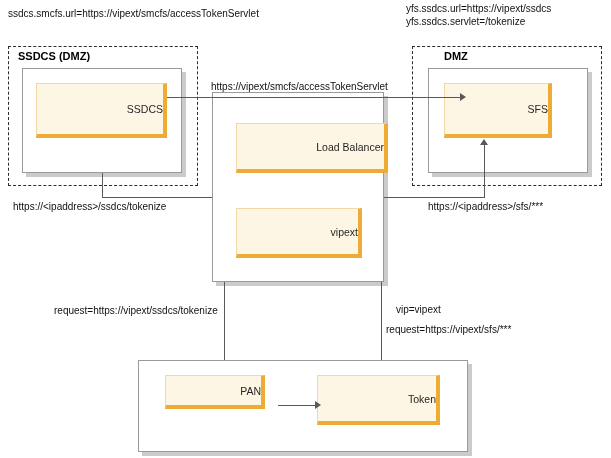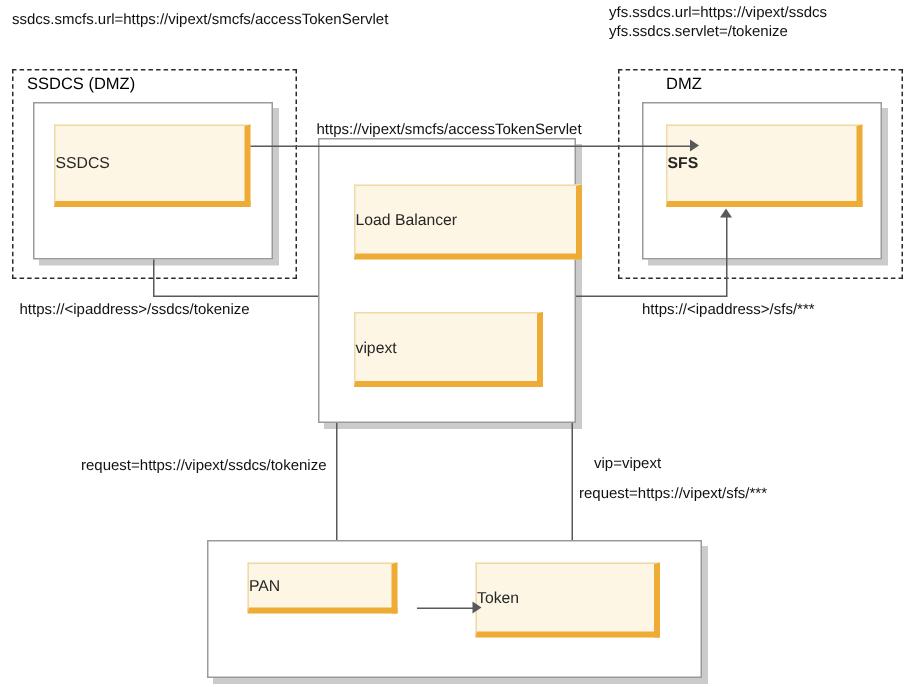--- a/index.html
+++ b/index.html
@@ -4,31 +4,31 @@
 <style>
   html,body{margin:0;padding:0;background:#ffffff;}
   body{width:611px;height:458px;position:relative;overflow:hidden;
        font-family:"Liberation Sans","DejaVu Sans",sans-serif;
        color:#1a1a1a;-webkit-font-smoothing:antialiased;}
 
   .lbl{position:absolute;font-size:10px;line-height:13px;white-space:nowrap;color:#111;}
 
   
   .zone{position:absolute;border:1.6px dashed #2b2b2b;box-sizing:border-box;background:transparent;}
-  .zone-title{position:absolute;font-size:11px;font-weight:normal;color:#000;white-space:nowrap;}
+  .zone-title{position:absolute;font-size:11px;font-weight:bold;color:#000;white-space:nowrap;}
 
   
   .container{position:absolute;background:#ffffff;border:1px solid #9a9a9a;box-sizing:border-box;
              box-shadow:4px 4px 0 0 rgba(160,160,160,.55);}
 
   
   .node{position:absolute;background:#fdf6e4;box-sizing:border-box;
         border-top:1px solid #f0d9a6;border-left:1px solid #f0d9a6;
         border-right:4px solid #eeab35;border-bottom:4px solid #eeab35;
-        display:flex;align-items:center;justify-content:flex-start;
+        display:flex;align-items:center;justify-content:flex-end;
         font-size:10.5px;color:#262626;}
 
   
   .hline{position:absolute;height:0;border-top:1.1px solid #58595b;}
   .vline{position:absolute;width:0;border-left:1.1px solid #58595b;}
   .arrow-r{position:absolute;width:0;height:0;border-left:6px solid #58595b;
            border-top:4px solid transparent;border-bottom:4px solid transparent;}
   .arrow-u{position:absolute;width:0;height:0;border-bottom:6px solid #58595b;
            border-left:4px solid transparent;border-right:4px solid transparent;}
 </style>
@@ -47,21 +47,21 @@
 
 <div class="node" style="left:36px;top:83px;width:131px;height:55px;">
   <span>SSDCS</span>
 </div>
 
 <div class="zone" style="left:412px;top:46px;width:190px;height:140px;"></div>
 <div class="zone-title" style="left:428px;top:50px;margin-left:16px;">DMZ</div>
 
 <div class="container" style="left:428px;top:68px;width:160px;height:105px;"></div>
 
-<div class="node" style="left:444px;top:83px;width:131px;height:55px;font-weight:bold;">
+<div class="node" style="left:444px;top:83px;width:108px;height:55px;">
   <span>SFS</span>
 </div>
 
 <div class="container" style="left:212px;top:92px;width:172px;height:190px;"></div>
 
 <div class="node" style="left:236px;top:123px;width:152px;height:50px;">
   <span>Load Balancer</span>
 </div>
 
 <div class="node" style="left:236px;top:208px;width:126px;height:50px;">

